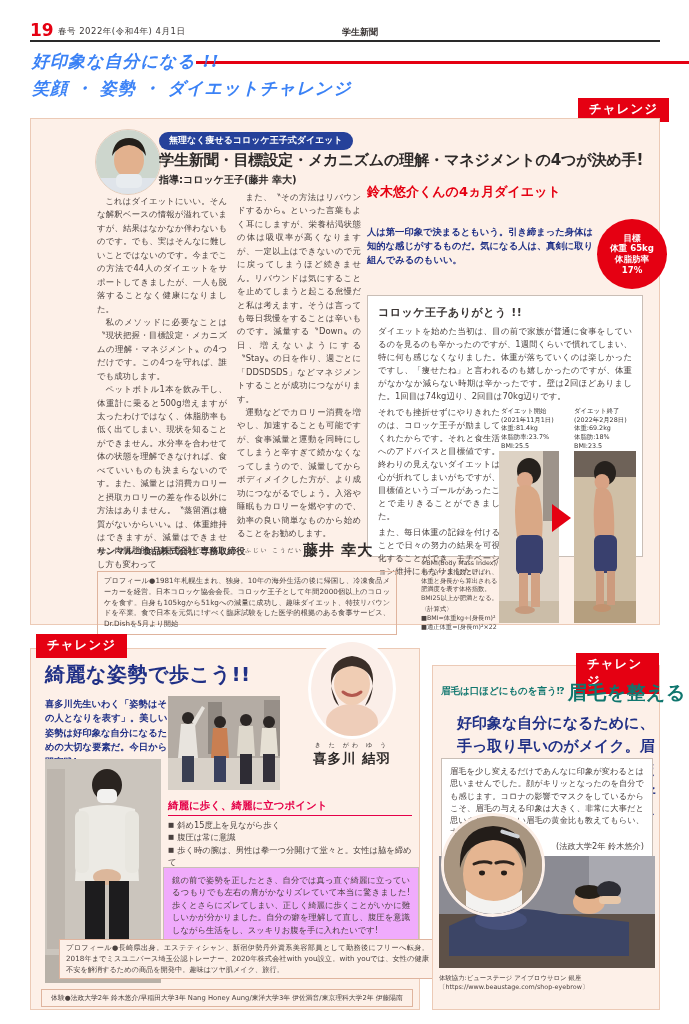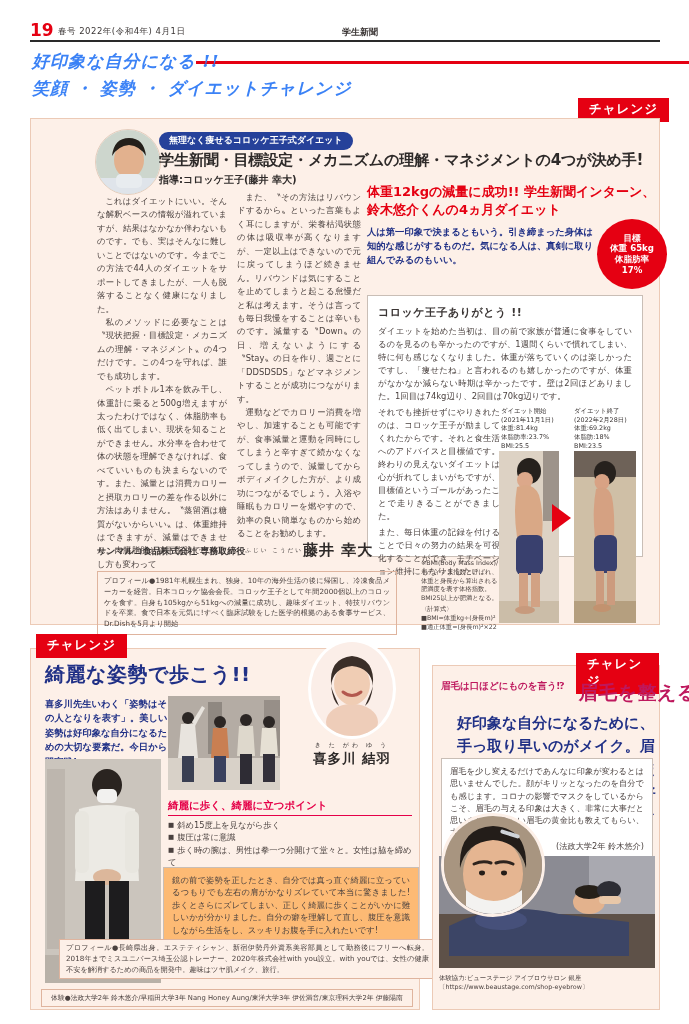--- a/index.html
+++ b/index.html
@@ -67,27 +67,27 @@
   .posture-lead { position:absolute; left:14px; top:48px; width:128px; font-size:9.3px; font-weight:bold; color:#203086; line-height:1.55; }
   .walk-photo { position:absolute; left:137px; top:47px; width:112px; height:94px; overflow:hidden; }
   .coach-wrap { position:absolute; left:262px; top:-10px; width:118px; text-align:center; }
   .coach-avatar { width:88px; height:100px; border-radius:50%; overflow:hidden; margin:0 auto; background:#fff; border:3px solid #fff; }
   .coach-furi { font-size:6px; color:#3a3534; letter-spacing:3px; margin-top:2px; }
   .coach-name { font-size:13.5px; font-weight:bold; color:#2e2a29; letter-spacing:1px; }
   .points-h { position:absolute; left:137px; top:150px; width:244px; font-size:10.5px; font-weight:bold; color:#e50048; border-bottom:1.6px solid #e50048; padding-bottom:2px; }
   .points { position:absolute; left:137px; top:170px; width:248px; font-size:8.3px; line-height:1.5; color:#4a413f; list-style:none; }
   .points li::before { content:"■"; font-size:6.5px; margin-right:3px; vertical-align:1px; }
   .stand-photo { position:absolute; left:14px; top:110px; width:116px; height:224px; overflow:hidden; }
-  .post-testi { position:absolute; left:132px; top:218px; width:256px; background:#fdba74; border:1px solid #c9beb6; padding:6px 8px; font-size:8.3px; line-height:1.5; color:#4a413f; text-align:justify; }
+  .post-testi { position:absolute; left:132px; top:218px; width:256px; background:#f0abfc; border:1px solid #c9beb6; padding:6px 8px; font-size:8.3px; line-height:1.5; color:#4a413f; text-align:justify; }
   .post-testi .credit { text-align:right; margin-top:1px; }
   .post-bio { position:absolute; left:28px; top:290px; width:377px; border:1px solid #dfb49e; background:#fdf0e8; padding:3px 6px; font-size:7.2px; line-height:1.5; color:#4a413f; text-align:justify; }
   .post-participants { position:absolute; left:10px; top:340px; width:372px; border:1px solid #dfb49e; padding:3px 4px; font-size:6.8px; color:#4a413f; text-align:center; background:#fdf0e8; }
 
   
-  .brow-titlerow { position:absolute; left:8px; top:14px; width:214px; display:flex; align-items:flex-start; gap:14px; color:#be185d; }
+  .brow-titlerow { position:absolute; left:8px; top:14px; width:214px; display:flex; align-items:center; gap:3px; color:#0f766e; }
   .brow-kicker { font-size:9.5px; font-weight:bold; padding-bottom:3px; white-space:nowrap; }
   .brow-title { font-size:19px; font-weight:bold; letter-spacing:.5px; white-space:nowrap; }
   .brow-lead { position:absolute; left:24px; top:46px; width:212px; font-size:15px; font-weight:bold; color:#203086; line-height:1.55;font-family:Liberation Serif, serif; }
   .brow-testi { position:absolute; left:8px; top:92px; width:212px; background:#fff; border:1px solid #c9beb6; padding:6px 8px; font-size:8.2px; line-height:1.5; color:#4a413f; text-align:justify; }
   .brow-testi .credit { text-align:right; margin-top:1px; }
   .brow-face { position:absolute; left:8px; top:147px; width:104px; height:104px; border-radius:50%; overflow:hidden; border:3px solid #fdf0e8; z-index:2; }
   .brow-salon { position:absolute; left:6px; top:190px; width:216px; height:112px; overflow:hidden; z-index:1; }
   .brow-credit { position:absolute; left:6px; top:308px; width:216px; font-size:6.4px; color:#4a413f; }
 
   svg { display:block; }
@@ -128,21 +128,20 @@
       <p>これはダイエットにいい。そんな解釈ベースの情報が溢れていますが、結果はなかなか伴わないものです。でも、実はそんなに難しいことではないのです。今までこの方法で44人のダイエットをサポートしてきましたが、一人も脱落することなく健康になりました。</p>
       <p>私のメソッドに必要なことは〝現状把握・目標設定・メカニズムの理解・マネジメント〟の4つだけです。この4つを守れば、誰でも成功します。</p>
       <p>ペットボトル1本を飲み干し、体重計に乗ると500g増えますが太ったわけではなく、体脂肪率も低く出てしまい、現状を知ることができません。水分率を合わせて体の状態を理解できなければ、食べていいものも決まらないのです。また、減量とは消費カロリーと摂取カロリーの差を作る以外に方法はありません。〝蒸留酒は糖質がないからいい〟は、体重維持はできますが、減量はできません。内臓脂肪と皮下脂肪では落とし方も変わって</p>
     </div>
     <div class="bodycol col2">
       <p>また、〝その方法はリバウンドするから〟といった言葉もよく耳にしますが、栄養枯渇状態の体は吸収率が高くなりますが、一定以上はできないので元に戻ってしまうほど続きません。リバウンドは気にすることを止めてしまうと起こる怠慢だと私は考えます。そうは言っても毎日我慢をすることは辛いものです。減量する〝Down〟の日、増えないようにする〝Stay〟の日を作り、週ごとに「DDSDSDS」などマネジメントすることが成功につながります。</p>
       <p>運動などでカロリー消費を増やし、加速することも可能ですが、食事減量と運動を同時にしてしまうと辛すぎて続かなくなってしまうので、減量してからボディメイクした方が、より成功につながるでしょう。入浴や睡眠もカロリーを燃やすので、効率の良い簡単なものから始めることをお勧めします。</p>
     </div>
 
     <div class="intern-h">
-      <div>体重12kgの減量に成功!! 学生新聞インターン、</div>
       <div>鈴木悠介くんの4ヵ月ダイエット</div>
     </div>
     <div class="intern-lead">人は第一印象で決まるともいう。引き締まった身体は知的な感じがするものだ。気になる人は、真剣に取り組んでみるのもいい。</div>
 
     <div class="goal-badge">
       <span>目標</span>
       <span>体重 65kg</span>
       <span>体脂肪率</span>
       <span>17%</span>
     </div>

